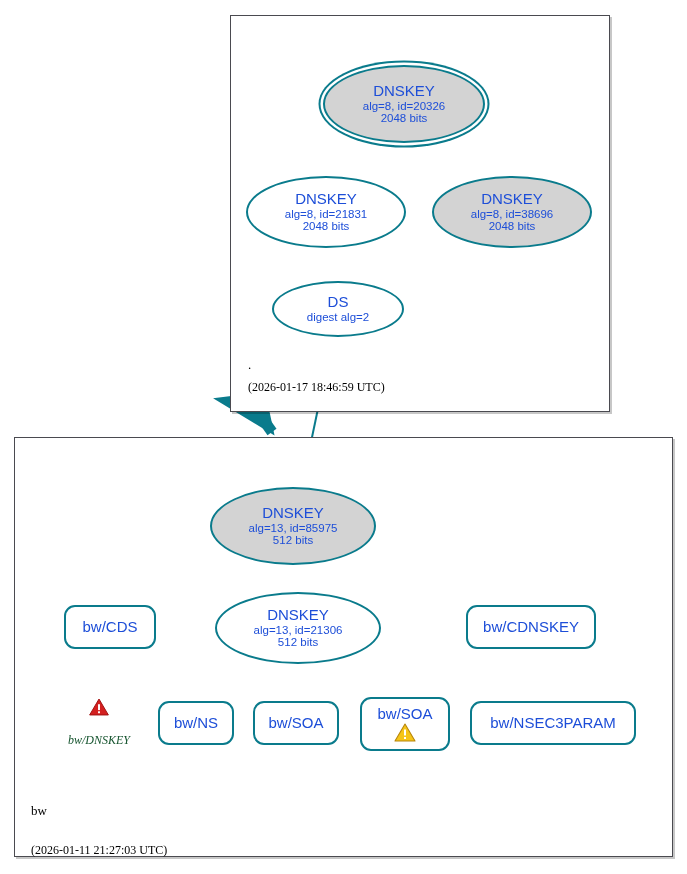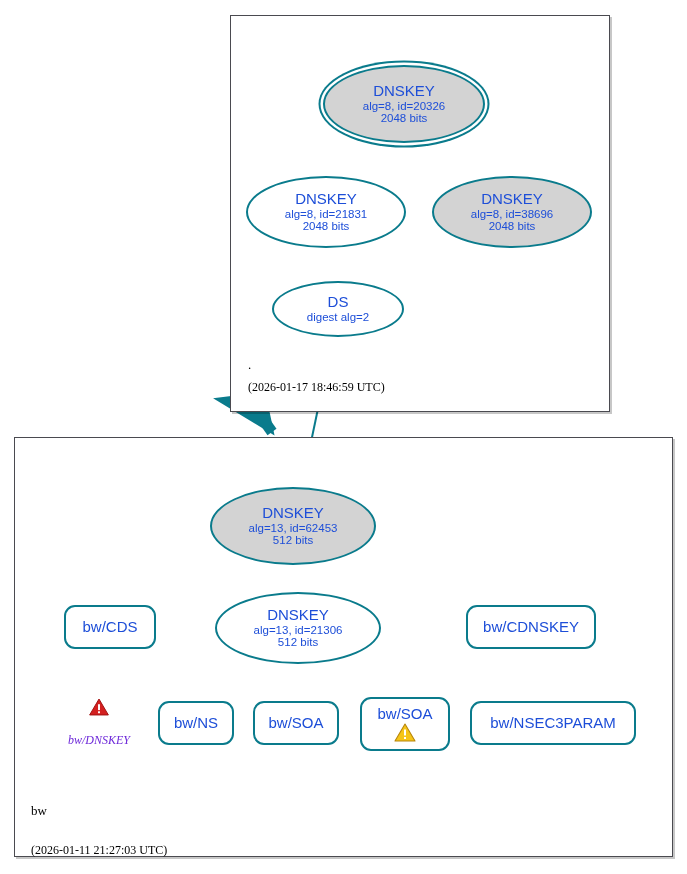--- a/index.html
+++ b/index.html
@@ -103,21 +103,21 @@
     width: 90px; height: 50px;
     display: flex;
     flex-direction: column;
     align-items: center;
     justify-content: flex-start;
   }
   #node-bw-dnskey-error .err-label {
     font-family: "Liberation Serif", serif;
     font-style: italic;
     font-size: 12px;
-    color: #6d28d9;
+    color: #14532d;
     margin-top: 17px;
     white-space: nowrap;
   }
   .tri-icon { display: block; }
   .soa-warn-stack { gap: 1px; }
 </style>
 </head>
 <body>
 
 <svg id="canvas" viewBox="0 0 687 874">
@@ -193,21 +193,21 @@
   <div class="n-sub">2048 bits</div>
 </div>
 
 <div class="node ellipse-node hollow" id="node-root-ds">
   <div class="n-title">DS</div>
   <div class="n-sub">digest alg=2</div>
 </div>
 
 <div class="node ellipse-node filled" id="node-bw-ksk">
   <div class="n-title">DNSKEY</div>
-  <div class="n-sub">alg=13, id=62453</div>
+  <div class="n-sub">alg=13, id=85975</div>
   <div class="n-sub">512 bits</div>
 </div>
 
 <div class="node ellipse-node hollow" id="node-bw-zsk">
   <div class="n-title">DNSKEY</div>
   <div class="n-sub">alg=13, id=21306</div>
   <div class="n-sub">512 bits</div>
 </div>
 
 <div class="node rect-node" id="node-bw-cds">

